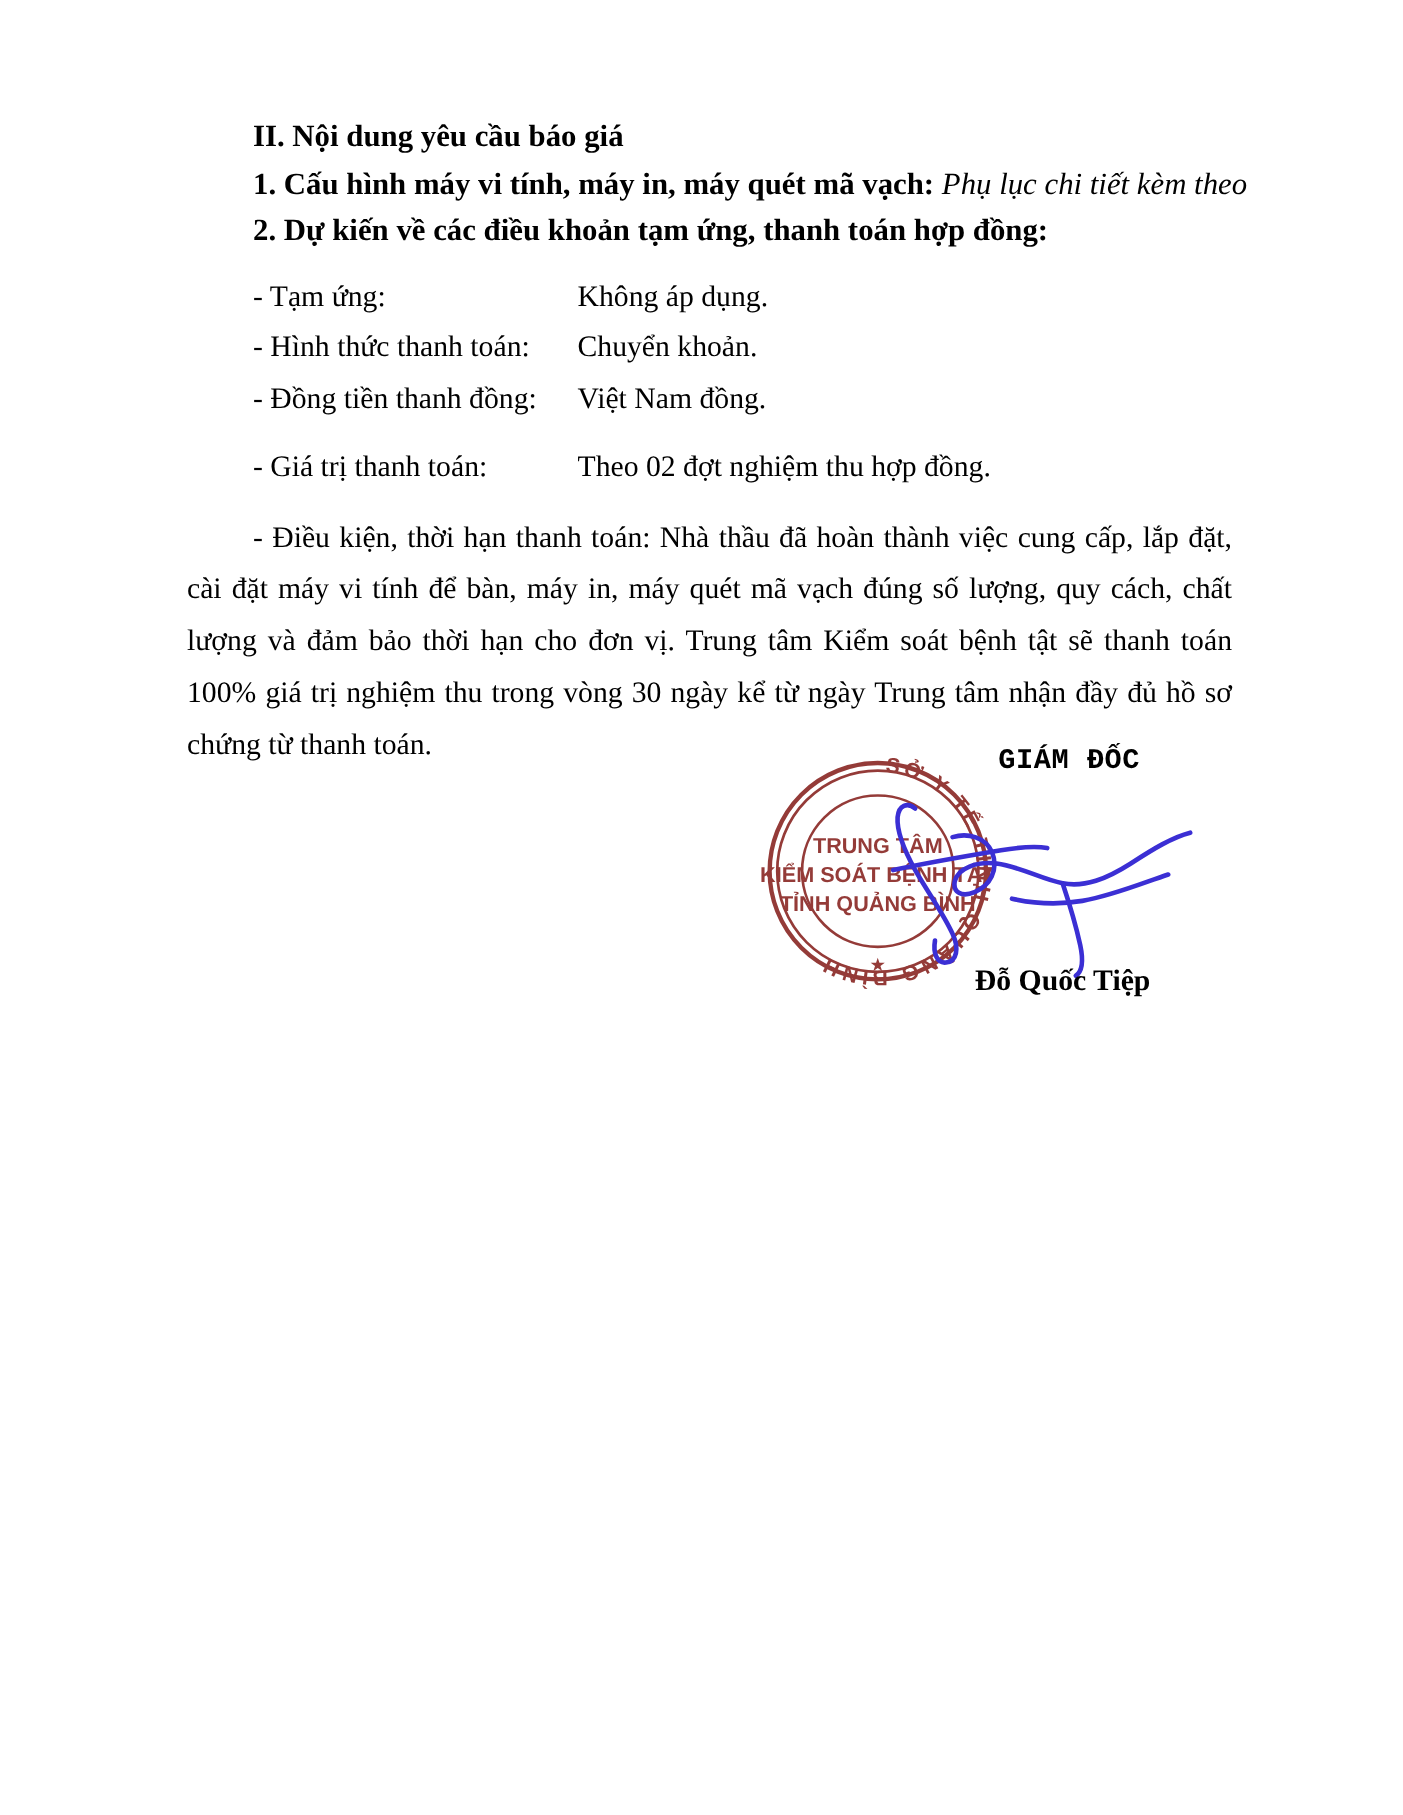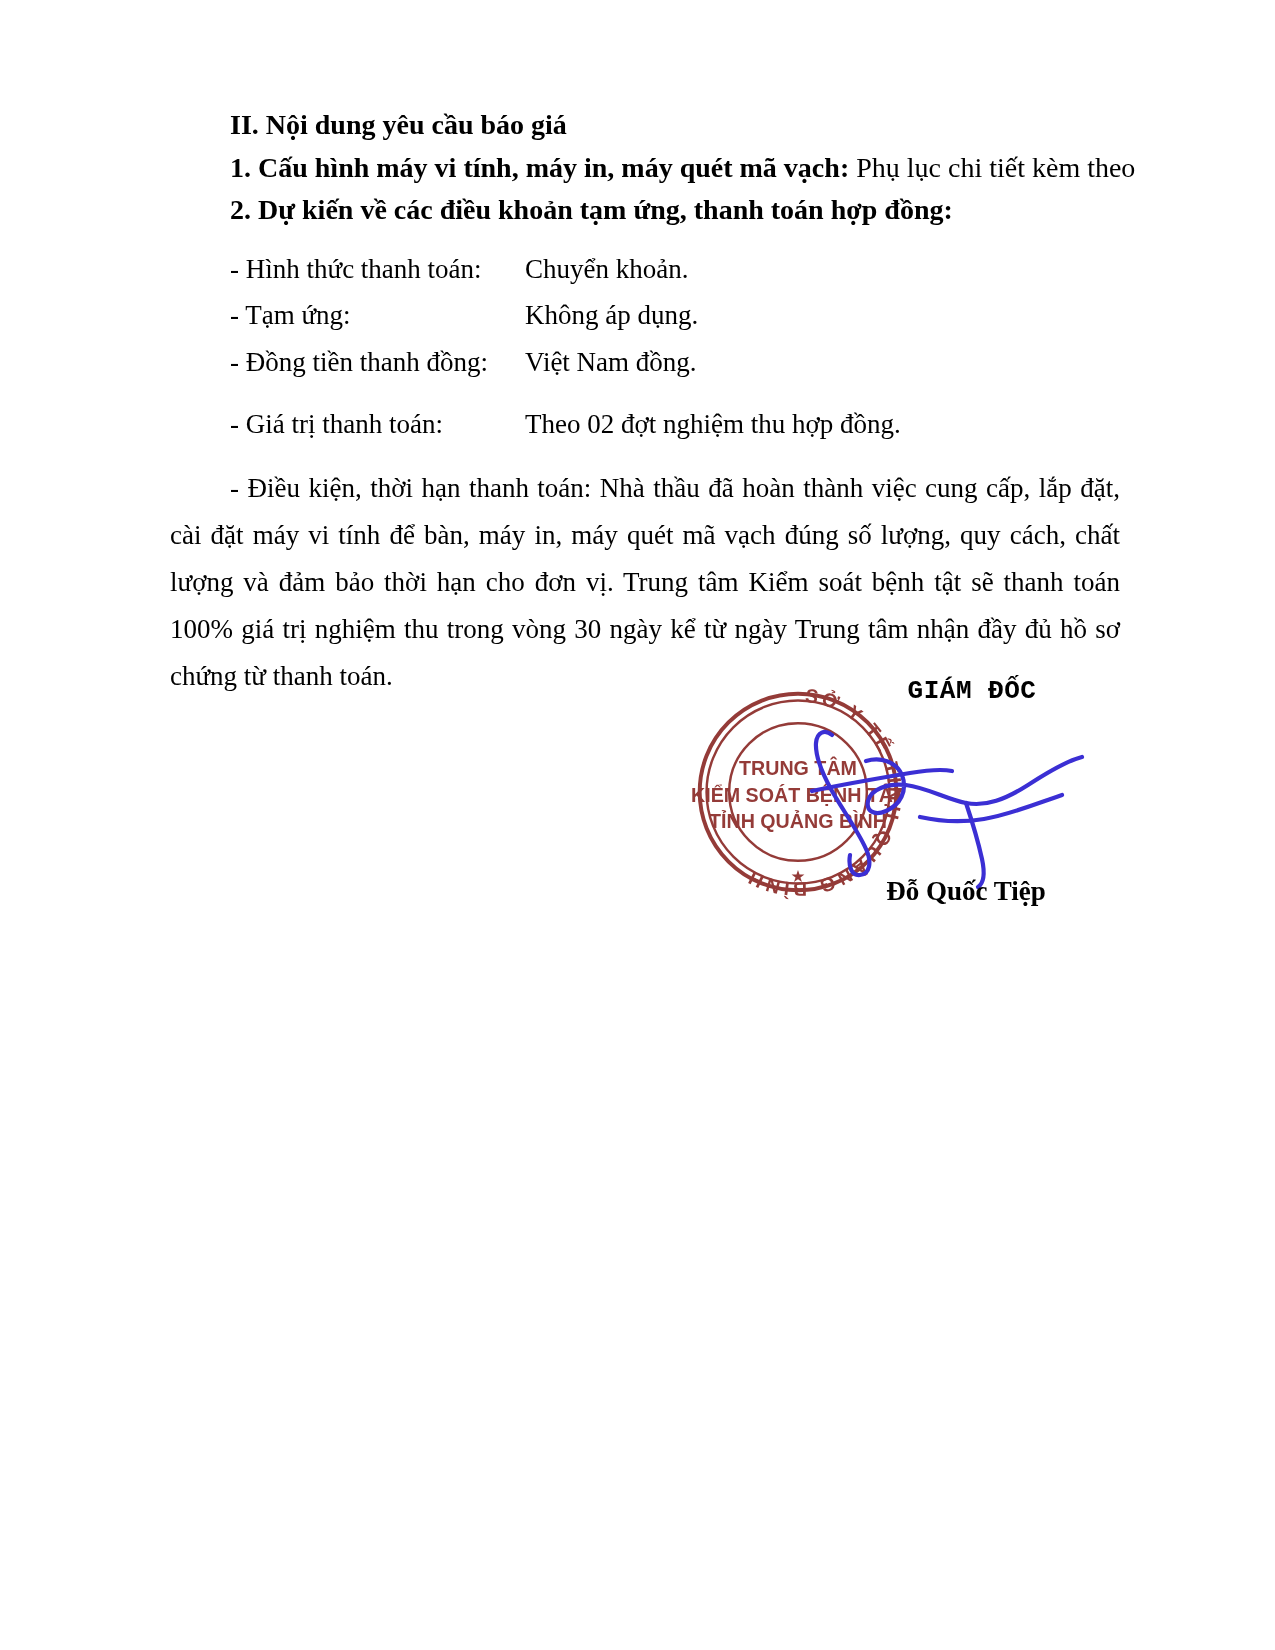--- a/index.html
+++ b/index.html
@@ -37,20 +37,21 @@
   .heading-sub {
     font-size: 28px;
     line-height: 1.52;
     margin: 0 0 0 60px;
     white-space: nowrap;
   }
   .heading-sub .lead {
     font-weight: bold;
   }
   .heading-sub .trail {
+    font-style: italic;
     font-weight: normal;
   }
   .heading-sub .colon {
     font-weight: bold;
     font-style: normal;
   }
 
   
   .terms {
     margin: 14px 0 0 60px;
@@ -169,26 +170,26 @@
   <div class="content">
 
     <h2 class="heading-main">II. Nội dung yêu cầu báo giá</h2>
 
     <p class="heading-sub"><span class="lead">1. Cấu hình máy vi tính, máy in, máy quét mã vạch</span><span class="colon">:</span><span class="trail"> Phụ lục chi tiết kèm theo</span></p>
 
     <p class="heading-sub"><span class="lead">2. Dự kiến về các điều khoản tạm ứng, thanh toán hợp đồng</span><span class="colon">:</span></p>
 
     <div class="terms">
       <div class="term-row">
+        <span class="term-label">- Tạm ứng:</span>
+        <span class="term-value">Không áp dụng.</span>
+      </div>
+      <div class="term-row">
         <span class="term-label">- Hình thức thanh toán:</span>
         <span class="term-value">Chuyển khoản.</span>
-      </div>
-      <div class="term-row">
-        <span class="term-label">- Tạm ứng:</span>
-        <span class="term-value">Không áp dụng.</span>
       </div>
       <div class="term-row">
         <span class="term-label">- Đồng tiền thanh đồng:</span>
         <span class="term-value">Việt Nam đồng.</span>
       </div>
       <div class="term-row spaced">
         <span class="term-label">- Giá trị thanh toán:</span>
         <span class="term-value">Theo 02 đợt nghiệm thu hợp đồng.</span>
       </div>
     </div>

